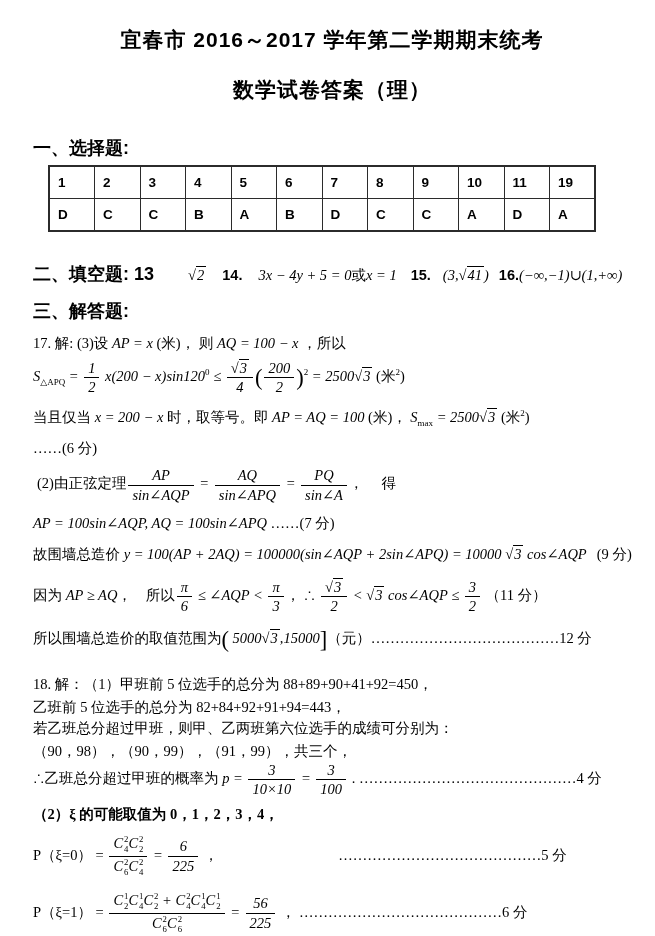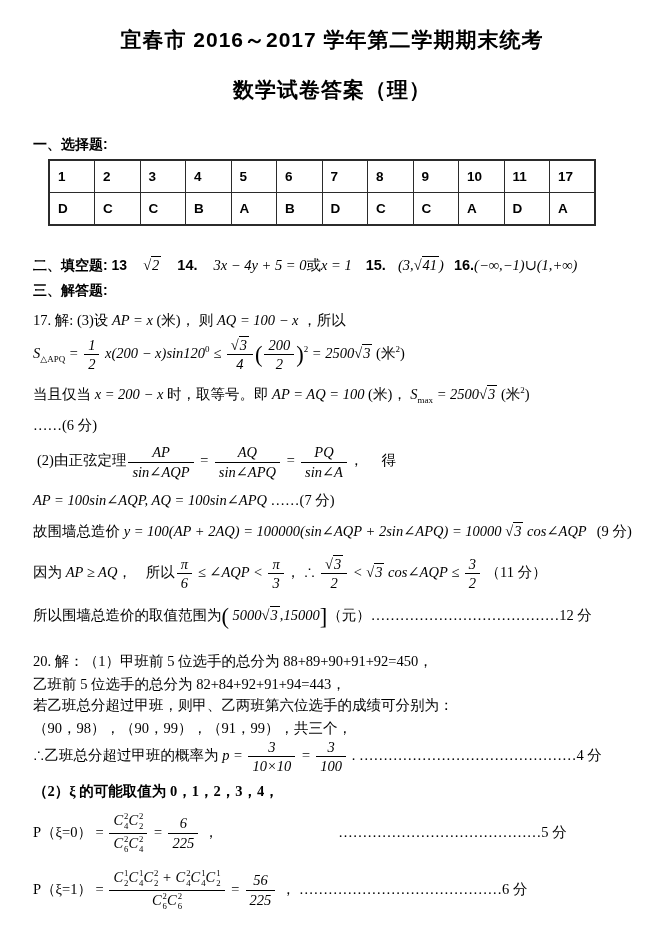--- a/index.html
+++ b/index.html
@@ -6,33 +6,33 @@
   body{
     width:655px;height:936px;background:#ffffff;color:#000;
     font-family:"Liberation Serif","DejaVu Serif",serif;
     overflow:hidden;position:relative;
   }
   .page{padding:0 24px 0 33px;}
   .title{white-space:nowrap;text-align:center;font-weight:bold;font-size:21px;
     font-family:"Liberation Sans","DejaVu Sans",sans-serif;letter-spacing:1px;}
   .title1{margin-top:26px;}
   .title2{margin-top:22px;}
-  .sec-heading{font-weight:bold;font-size:14px;
+  .sec-heading{font-weight:bold;font-size:18px;
     font-family:"Liberation Sans","DejaVu Sans",sans-serif;}
   .h-choice{margin-top:32px;margin-bottom:5px;}
   
   table.answers{border-collapse:collapse;margin-left:15px;width:548px;
     border:2px solid #2b2b2b;table-layout:fixed;}
   table.answers td{border:1px solid #2b2b2b;height:31px;padding:0 0 0 8px;
     font-family:"Liberation Sans","DejaVu Sans",sans-serif;
     font-weight:bold;font-size:13.5px;vertical-align:middle;}
   
   .fill-line{margin-top:30px;white-space:nowrap;font-size:14.5px;}
-  .fill-line .sec-heading{margin-right:6px;}
-  .h-solve{margin-top:7px;}
+  .fill-line .sec-heading{margin-right:24px;}
+  .h-solve{margin-top:13px;}
   
   .solutions{margin-top:10px;}
   .line{white-space:nowrap;font-size:14.5px;line-height:1.45;}
   
   .m{font-style:italic;font-family:"Liberation Serif","DejaVu Serif",serif;}
   .bld{font-weight:bold;font-family:"Liberation Sans","DejaVu Sans",sans-serif;text-align:center;}
   .g{display:inline-block;}
   .u{font-size:0.62em;vertical-align:super;line-height:0;}
   .bp{font-size:1.55em;font-weight:400;vertical-align:middle;line-height:0.9;
     font-family:"Liberation Serif","DejaVu Serif",serif;}
@@ -67,21 +67,21 @@
           <td>2</td>
           <td>3</td>
           <td>4</td>
           <td>5</td>
           <td>6</td>
           <td>7</td>
           <td>8</td>
           <td>9</td>
           <td>10</td>
           <td>11</td>
-          <td>17</td>
+          <td>19</td>
         </tr>
         <tr>
           <td>D</td>
           <td>C</td>
           <td>C</td>
           <td>B</td>
           <td>A</td>
           <td>B</td>
           <td>D</td>
           <td>C</td>
@@ -102,21 +102,21 @@
   <div class="solutions">
       <div class="line" style="margin-bottom: 6px;"><span class="t">17. 解: (3)设 </span><span class="m">AP = x</span><span class="t"> (米)， 则 </span><span class="m">AQ = 100 − x</span><span class="t"> ，所以</span></div>
       <div class="line" style="margin-bottom: 12px;"><span class="ss"><span class="base">S</span><sub class="sb">△APQ</sub></span><span class="m"> = </span><span class="frac"><span class="num"><span class="m">1</span></span><span class="den"><span class="m">2</span></span></span><span class="m"> x(200 − x)sin120</span><sup class="u">0</sup><span class="m"> ≤ </span><span class="frac"><span class="num"><span class="sqrt"><span class="rs">√</span><span class="rad"><span class="m">3</span></span></span></span><span class="den"><span class="m">4</span></span></span><span class="bp">(</span><span class="frac"><span class="num"><span class="m">200</span></span><span class="den"><span class="m">2</span></span></span><span class="bp">)</span><sup class="u">2</sup><span class="m"> = 2500</span><span class="sqrt"><span class="rs">√</span><span class="rad"><span class="m">3</span></span></span><span class="t"> (米</span><sup class="u">2</sup><span class="t">)</span></div>
       <div class="line" style="margin-bottom: 8px;"><span class="t">当且仅当 </span><span class="m">x = 200 − x</span><span class="t"> 时，取等号。即 </span><span class="m">AP = AQ = 100</span><span class="t"> (米)， </span><span class="ss"><span class="base">S</span><sub class="sb">max</sub></span><span class="m"> = 2500</span><span class="sqrt"><span class="rs">√</span><span class="rad"><span class="m">3</span></span></span><span class="t"> (米</span><sup class="u">2</sup><span class="t">)</span></div>
       <div class="line" style="margin-bottom: 8px;"><span class="t">……(6 分)</span></div>
       <div class="line" style="margin-bottom: 10px; padding-left: 4px;"><span class="t">(2)由正弦定理</span><span class="frac"><span class="num"><span class="m">AP</span></span><span class="den"><span class="m">sin∠AQP</span></span></span><span class="m"> = </span><span class="frac"><span class="num"><span class="m">AQ</span></span><span class="den"><span class="m">sin∠APQ</span></span></span><span class="m"> = </span><span class="frac"><span class="num"><span class="m">PQ</span></span><span class="den"><span class="m">sin∠A</span></span></span><span class="t">，</span><span class="g" style="width: 18px;"></span><span class="t">得</span></div>
       <div class="line" style="margin-bottom: 10px;"><span class="m">AP = 100sin∠AQP, AQ = 100sin∠APQ</span><span class="t">  ……(7 分)</span></div>
       <div class="line" style="margin-bottom: 14px;"><span class="t">故围墙总造价 </span><span class="m">y = 100(AP + 2AQ) = 100000(sin∠AQP + 2sin∠APQ) = 10000 </span><span class="sqrt"><span class="rs">√</span><span class="rad"><span class="m">3</span></span></span><span class="m"> cos∠AQP</span><span class="g" style="width: 10px;"></span><span class="t">(9 分)</span></div>
       <div class="line" style="margin-bottom: 14px;"><span class="t">因为 </span><span class="m">AP ≥ AQ</span><span class="t">，</span><span class="g" style="width: 14px;"></span><span class="t">所以</span><span class="frac"><span class="num"><span class="m">π</span></span><span class="den"><span class="m">6</span></span></span><span class="m"> ≤ ∠AQP &lt; </span><span class="frac"><span class="num"><span class="m">π</span></span><span class="den"><span class="m">3</span></span></span><span class="t">， ∴ </span><span class="frac"><span class="num"><span class="sqrt"><span class="rs">√</span><span class="rad"><span class="m">3</span></span></span></span><span class="den"><span class="m">2</span></span></span><span class="m"> &lt; </span><span class="sqrt"><span class="rs">√</span><span class="rad"><span class="m">3</span></span></span><span class="m"> cos∠AQP ≤ </span><span class="frac"><span class="num"><span class="m">3</span></span><span class="den"><span class="m">2</span></span></span><span class="t"> （11 分）</span></div>
       <div class="line" style="margin-bottom: 24px;"><span class="t">所以围墙总造价的取值范围为</span><span class="bp">(</span><span class="m"> 5000</span><span class="sqrt"><span class="rs">√</span><span class="rad"><span class="m">3</span></span></span><span class="m">,15000</span><span class="bp">]</span><span class="t">（元）…………………………………12 分</span></div>
-      <div class="line" style="margin-bottom: 2px;"><span class="t">20. 解：（1）甲班前 5 位选手的总分为 88+89+90+91+92=450，</span></div>
+      <div class="line" style="margin-bottom: 2px;"><span class="t">18. 解：（1）甲班前 5 位选手的总分为 88+89+90+41+92=450，</span></div>
       <div class="line" style="margin-bottom: 0;"><span class="t">乙班前 5 位选手的总分为 82+84+92+91+94=443，</span></div>
       <div class="line" style="margin-bottom: 2px;"><span class="t">若乙班总分超过甲班，则甲、乙两班第六位选手的成绩可分别为：</span></div>
       <div class="line" style=""><span class="t">（90，98），（90，99），（91，99），共三个，</span></div>
       <div class="line" style="margin-bottom: 6px;"><span class="t">∴乙班总分超过甲班的概率为 </span><span class="m">p = </span><span class="frac"><span class="num"><span class="m">3</span></span><span class="den"><span class="m">10×10</span></span></span><span class="m"> = </span><span class="frac"><span class="num"><span class="m">3</span></span><span class="den"><span class="m">100</span></span></span><span class="t"> . ………………………………………4 分</span></div>
       <div class="line" style="margin-bottom: 10px; font-weight: bold;"><span class="t">（2）ξ 的可能取值为 0，1，2，3，4，</span></div>
       <div class="line" style="margin-bottom: 14px;"><span class="t">P（ξ=0） = </span><span class="frac"><span class="num"><span class="ss"><span class="base">C</span><span class="stack"><span class="up">2</span><span class="dn">4</span></span></span><span class="ss"><span class="base">C</span><span class="stack"><span class="up">2</span><span class="dn">2</span></span></span></span><span class="den"><span class="ss"><span class="base">C</span><span class="stack"><span class="up">2</span><span class="dn">6</span></span></span><span class="ss"><span class="base">C</span><span class="stack"><span class="up">2</span><span class="dn">4</span></span></span></span></span><span class="m"> = </span><span class="frac"><span class="num"><span class="m">6</span></span><span class="den"><span class="m">225</span></span></span><span class="t"> ，</span><span class="g" style="width: 120px;"></span><span class="t">……………………………………5 分</span></div>
       <div class="line" style="margin-bottom: 0px;"><span class="t">P（ξ=1） = </span><span class="frac"><span class="num"><span class="ss"><span class="base">C</span><span class="stack"><span class="up">1</span><span class="dn">2</span></span></span><span class="ss"><span class="base">C</span><span class="stack"><span class="up">1</span><span class="dn">4</span></span></span><span class="ss"><span class="base">C</span><span class="stack"><span class="up">2</span><span class="dn">2</span></span></span><span class="m"> + </span><span class="ss"><span class="base">C</span><span class="stack"><span class="up">2</span><span class="dn">4</span></span></span><span class="ss"><span class="base">C</span><span class="stack"><span class="up">1</span><span class="dn">4</span></span></span><span class="ss"><span class="base">C</span><span class="stack"><span class="up">1</span><span class="dn">2</span></span></span></span><span class="den"><span class="ss"><span class="base">C</span><span class="stack"><span class="up">2</span><span class="dn">6</span></span></span><span class="ss"><span class="base">C</span><span class="stack"><span class="up">2</span><span class="dn">6</span></span></span></span></span><span class="m"> = </span><span class="frac"><span class="num"><span class="m">56</span></span><span class="den"><span class="m">225</span></span></span><span class="t"> ， ……………………………………6 分</span></div>
     </div>
 
 </div>

